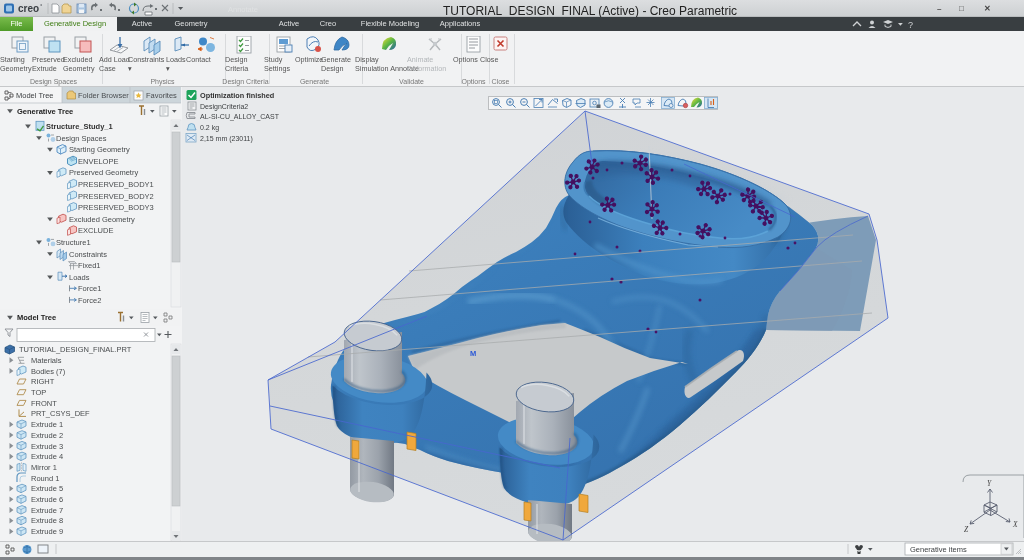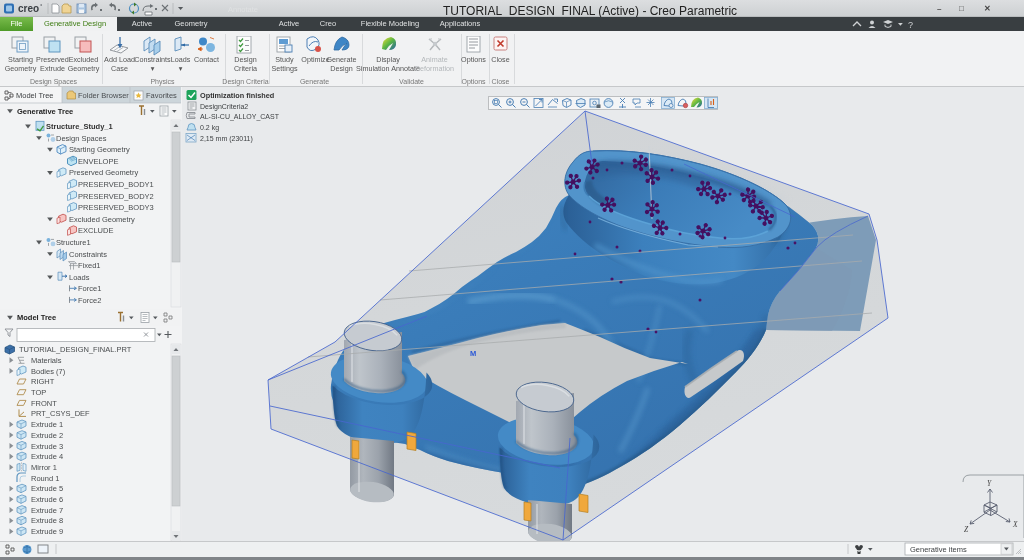--- a/index.html
+++ b/index.html
@@ -11,21 +11,21 @@
 #title-text{left:443px;top:4px;font-size:12px;color:#222}
 .winbtn{top:4px;font-size:8px;color:#444;font-weight:bold}
 
 #tabbar{left:0;top:17px;width:1024px;height:14px;background:#393e41}
 .rtab{position:absolute;top:0;height:14px;line-height:14px;font-size:7.5px;color:#dfe1e2;text-align:center}
 #tab-file{left:0;width:33px;background:linear-gradient(#79bc4c,#4f9a28);color:#fff}
 #tab-gen{left:33px;width:84px;background:#f0f1f2;color:#3f7d14;}
 
 #ribbon{left:0;top:31px;width:1024px;height:56px;background:#f1f2f3;border-bottom:1px solid #c6c8ca}
 .rgroup-sep{position:absolute;top:3px;height:50px;width:1px;background:#d8dadc}
-.rlabel{position:absolute;font-size:7.2px;color:#555;text-align:center;line-height:8.5px;white-space:pre-line}
+.rlabel{position:absolute;font-size:7.2px;color:#555;line-height:8.5px;white-space:pre-line}
 .rglabel{position:absolute;top:47px;font-size:7px;color:#777;text-align:center}
 
 #lpanel{left:0;top:87px;width:182px;height:454px;background:#f2f3f4;border-right:1px solid #b9bcbe}
 
 #statusbar{left:0;top:541px;width:1024px;height:16px;background:#eef0f1;border-top:1px solid #c6c8ca}
 #statusedge{left:0;top:557px;width:1024px;height:3px;background:#808488}
 
 #gfx{left:182px;top:87px;width:842px;height:454px}
 .note{position:absolute;font-size:7.5px;color:#3c3f41;white-space:nowrap}
 </style>

